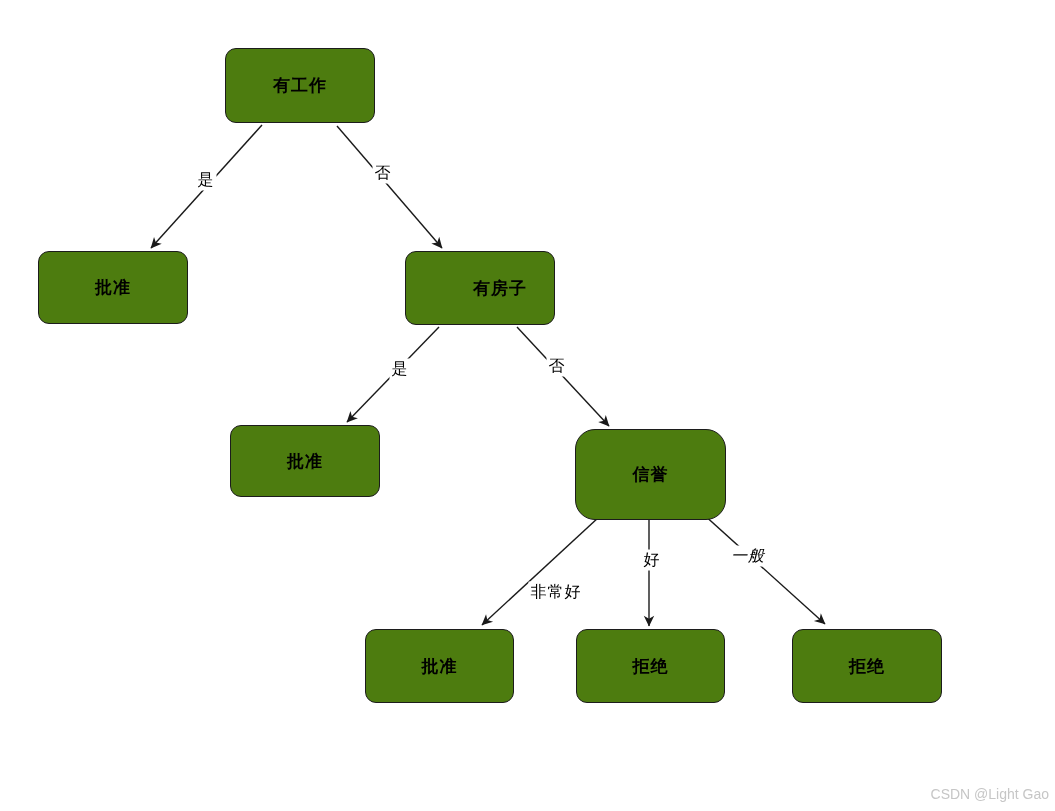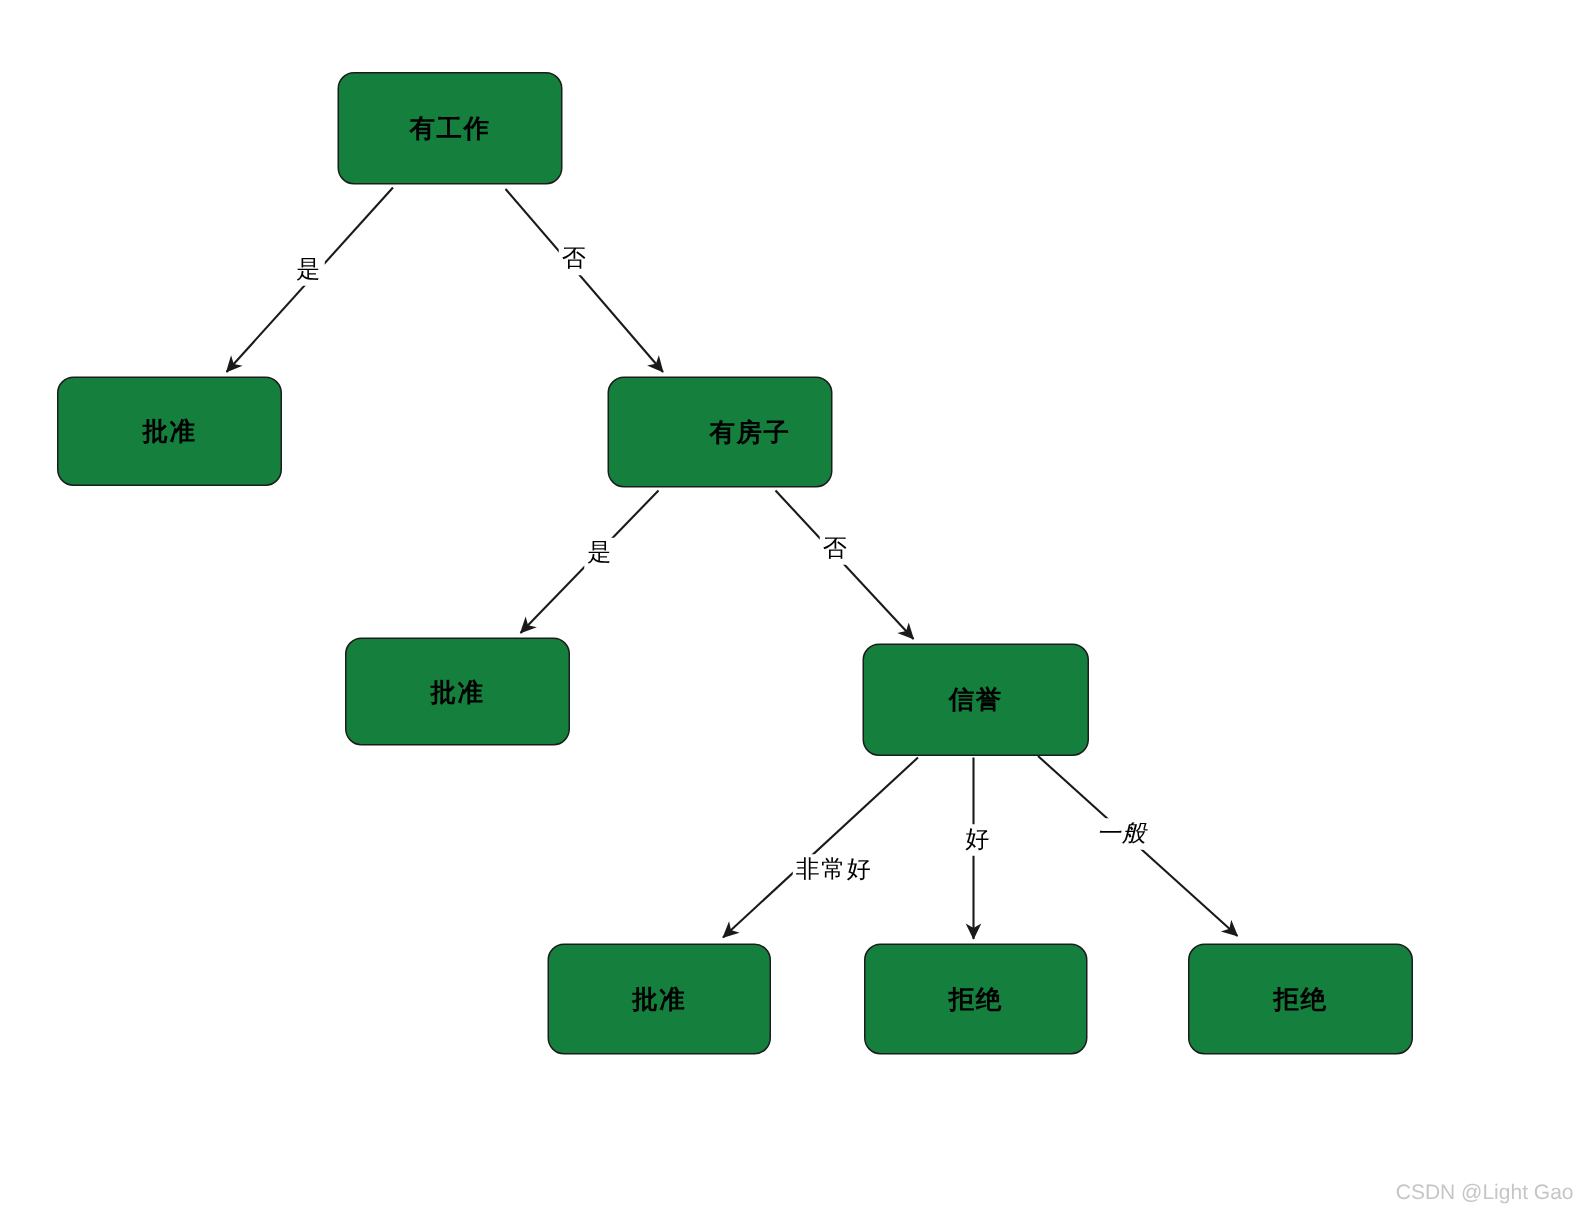--- a/index.html
+++ b/index.html
@@ -5,21 +5,21 @@
   :root { --stroke:#1a1a1a; }
   html,body { margin:0; padding:0; background:#ffffff; }
   body { width:1055px; height:811px; font-family:"Liberation Sans", sans-serif; }
   .stage { position:relative; width:1055px; height:811px; background:#ffffff; overflow:hidden; }
   .edges-svg { position:absolute; left:0; top:0; width:1055px; height:811px; }
   .edge-line { stroke:var(--stroke); stroke-width:1.4; fill:none; }
   .arrow-fill { fill:var(--stroke); }
   .node {
     position:absolute; box-sizing:border-box;
     display:flex; align-items:center; justify-content:center;
-    border:1.6px solid #1c1c1c; border-radius:11px; background:#15803d;
+    border:1.6px solid #1c1c1c; border-radius:11px; background:#4d7c0f;
     font-size:17px; font-weight:bold; color:#000000;
     letter-spacing:1px; white-space:nowrap;
   }
   .edge-label {
     position:absolute; transform:translate(-50%,-50%);
     background:#ffffff; padding:0 2px;
     font-size:16px; color:#000000; white-space:nowrap; letter-spacing:1px;
   }
   .wm1 {
     position:absolute; right:20px; top:757px;
@@ -55,27 +55,27 @@
         <line x1="649" y1="505" x2="649" y2="626" class="edge-line" marker-end="url(#arrowhead)"></line>
         <line x1="692" y1="504" x2="825" y2="624" class="edge-line" marker-end="url(#arrowhead)"></line>
       </g>
   </svg>
 
   <div>
       <div class="edge-label" style="left: 206px; top: 180px;">是</div>
       <div class="edge-label" style="left: 383px; top: 173px;">否</div>
       <div class="edge-label" style="left: 400px; top: 369px;">是</div>
       <div class="edge-label" style="left: 557px; top: 366px;">否</div>
-      <div class="edge-label" style="left: 556px; top: 580px;">非常好</div>
+      <div class="edge-label" style="left: 556px; top: 592px;">非常好</div>
       <div class="edge-label" style="left: 652px; top: 560px;">好</div>
       <div class="edge-label" style="left: 748px; top: 556px; font-style: italic;">一般</div>
       <div class="node" style="left: 225px; top: 48px; width: 150px; height: 75px;">有工作</div>
       <div class="node" style="left: 38px; top: 251px; width: 150px; height: 73px;">批准</div>
       <div class="node" style="left: 405px; top: 251px; width: 150px; height: 74px; padding-left: 40px;">有房子</div>
       <div class="node" style="left: 230px; top: 425px; width: 150px; height: 72px;">批准</div>
-      <div class="node" style="left: 575px; top: 429px; width: 151px; height: 75px;">信誉</div>
+      <div class="node" style="left: 575px; top: 429px; width: 151px; height: 91px; border-radius: 20px;">信誉</div>
       <div class="node" style="left: 365px; top: 629px; width: 149px; height: 74px;">批准</div>
       <div class="node" style="left: 576px; top: 629px; width: 149px; height: 74px;">拒绝</div>
       <div class="node" style="left: 792px; top: 629px; width: 150px; height: 74px;">拒绝</div>
     </div>
 
   <div class="wm2">CSDN @Light Gao</div>
 </div>
 
 </body></html>

